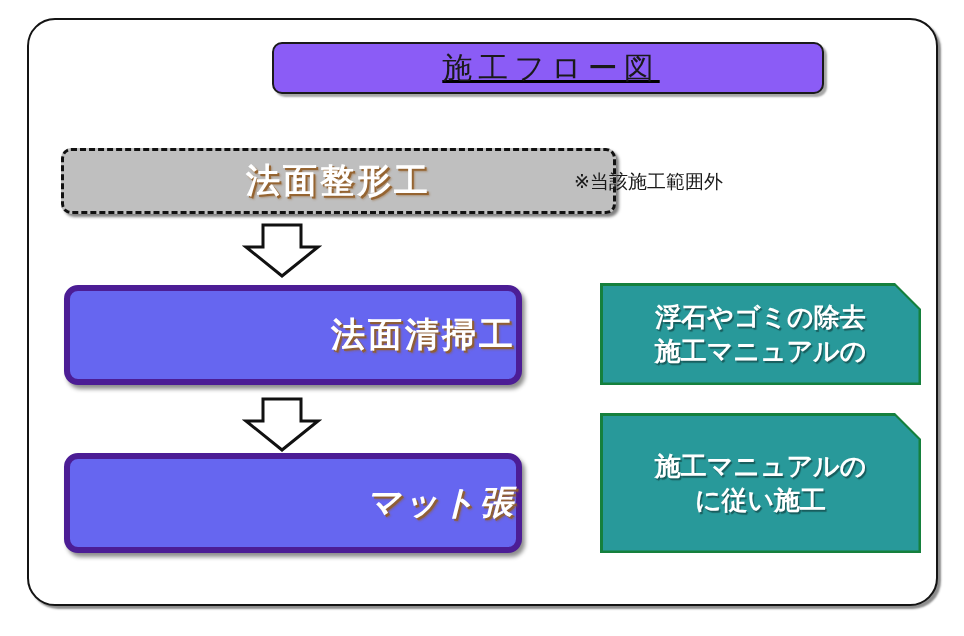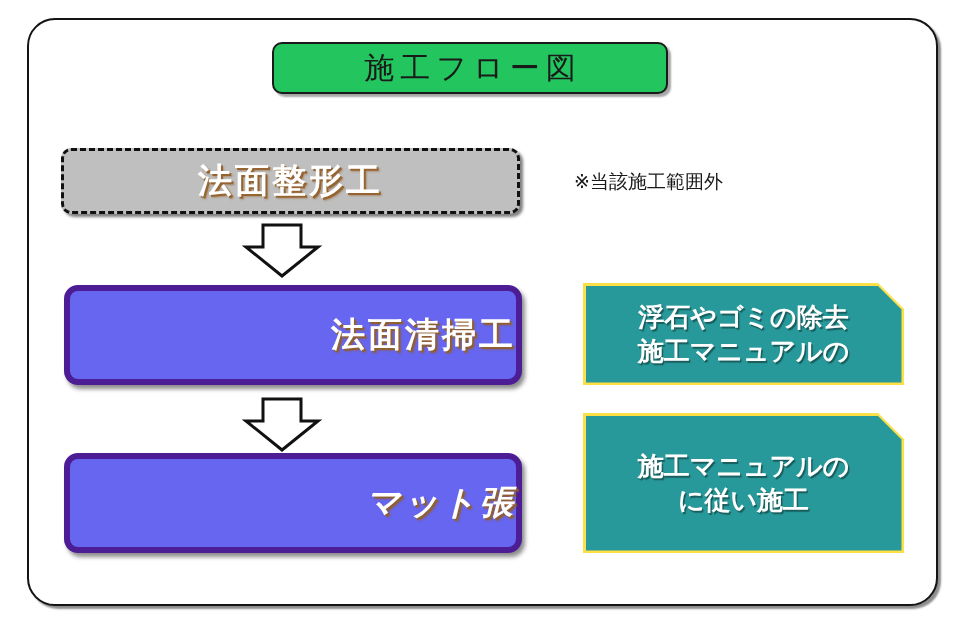--- a/index.html
+++ b/index.html
@@ -17,26 +17,26 @@
     left: 27px; top: 18px; width: 911px; height: 588px;
     border: 2px solid #141414;
     border-radius: 28px;
     background: #ffffff;
     box-shadow: 3px 3px 2px rgba(0,0,0,0.45);
   }
 
   
   .title-box {
     position: absolute;
-    left: 272px; top: 42px; width: 396px; height: 52px;
-    background: #22c55e;
+    left: 272px; top: 42px; width: 552px; height: 52px;
+    background: #8b5cf6;
     border: 2px solid #1a1a1a;
     border-radius: 10px;
     box-shadow: 3px 3px 2px rgba(0,0,0,0.35);
-    display: flex; align-items: center; justify-content: center;
+    display: flex; align-items: center; justify-content: center; text-decoration: underline;
   }
   .title-box .title-text {
     font-size: 30px;
     color: #1a1a1a;
     letter-spacing: 6px;
     text-indent: 6px;
     white-space: nowrap;
   }
 
   
@@ -45,21 +45,21 @@
     font-weight: bold;
     color: #ffffff;
     letter-spacing: 3px;
     text-shadow: 2px 2px 0 rgba(146,94,40,0.9), 3px 3px 2px rgba(146,94,40,0.45);
     white-space: nowrap;
   }
 
   
   .step-excluded {
     position: absolute;
-    left: 61px; top: 148px; width: 459px; height: 66px;
+    left: 61px; top: 148px; width: 555px; height: 66px;
     background: #bfbfbf;
     border: 3px dashed #111111;
     border-radius: 10px;
     box-shadow: 3px 3px 3px rgba(0,0,0,0.5);
     display: flex; align-items: center; justify-content: center;
   }
 
   
   .step-active {
     position: absolute;
@@ -83,23 +83,23 @@
   }
 
   
   .flow-arrow { position: absolute; left: 242px; width: 80px; height: 58px; }
   .arrow-1 { top: 222px; }
   .arrow-2 { top: 396px; }
 
   
   .callout {
     position: absolute;
-    left: 583px; width: 321px;
+    left: 600px; width: 321px;
     clip-path: polygon(0 0, calc(100% - 26px) 0, 100% 26px, 100% 100%, 0 100%);
-    background: #fde047;
+    background: #15803d;
     filter: drop-shadow(3px 3px 3px rgba(0,0,0,0.38));
   }
   .callout-1 { top: 283px; height: 102px; }
   .callout-2 { top: 413px; height: 140px; }
   .callout-inner {
     position: absolute;
     inset: 2.5px;
     background: #28999a;
     clip-path: polygon(0 0, calc(100% - 24px) 0, 100% 24px, 100% 100%, 0 100%);
     display: flex; flex-direction: column;

